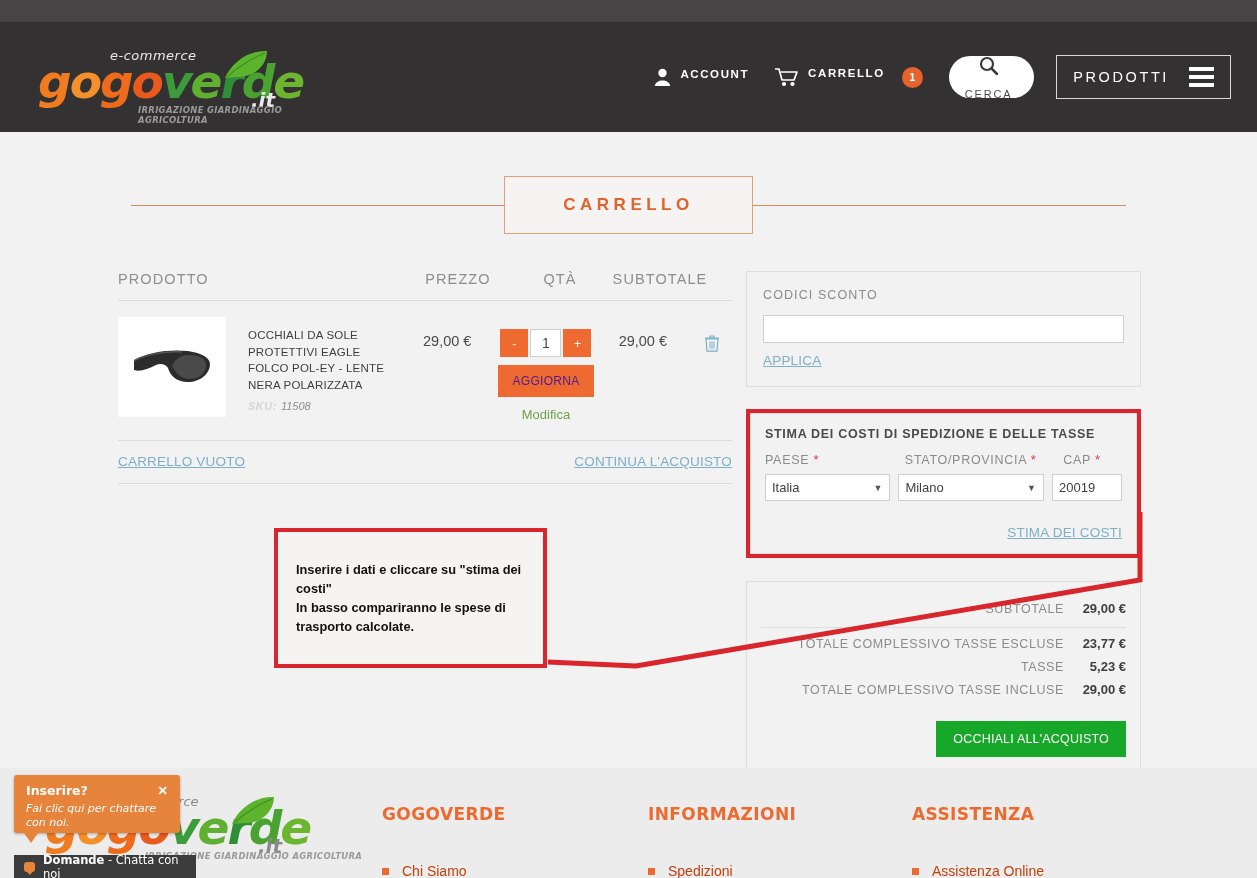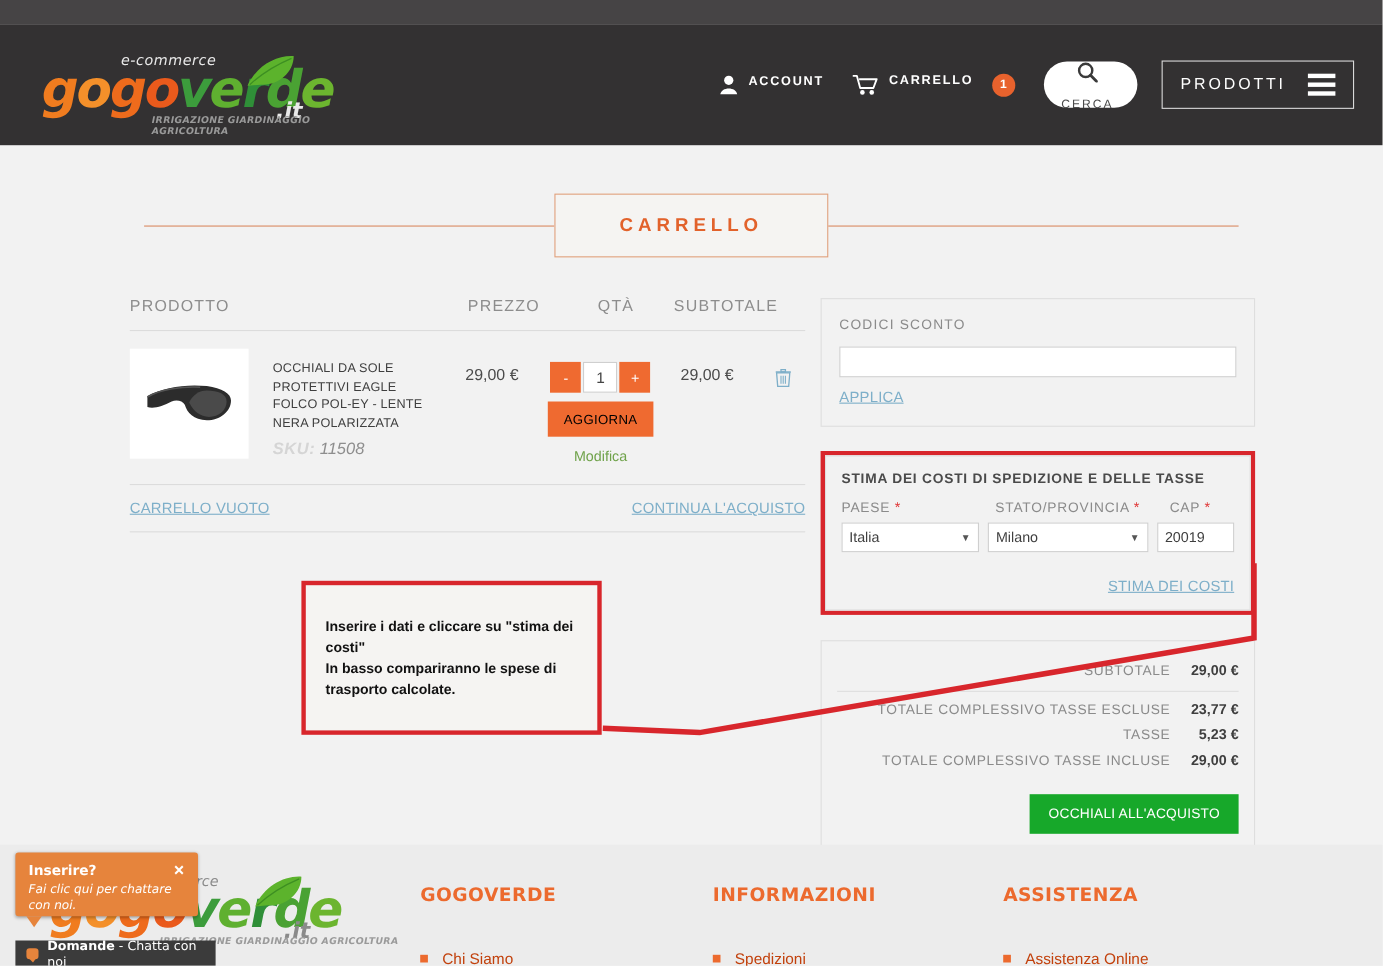--- a/index.html
+++ b/index.html
@@ -84,36 +84,36 @@
   .ch-prod { width: 286px; } .ch-prezzo { width: 108px; text-align: center; }
   .ch-qta { width: 96px; text-align: center; } .ch-sub { width: 104px; text-align: center; }
 
   .cart-row { display: flex; border-bottom: 1px solid #dcdcdc; padding: 16px 0 18px; }
   .thumb {
     width: 108px; height: 100px; background: #fff; margin-right: 22px;
     display: flex; align-items: center; justify-content: center; flex: none;
   }
   .prod-info { width: 156px; padding-top: 10px; }
   .prod-name { color: #3f3f3f; font-size: 11.5px; line-height: 16.5px; letter-spacing: .2px; }
-  .prod-sku { margin-top: 7px; font-size: 15px; color: #b8b8b8; font-style: italic; }
+  .prod-sku { margin-top: 7px; font-size: 11px; color: #b8b8b8; font-style: italic; }
   .prod-sku b { color: #d5d5d5; font-weight: bold; letter-spacing: .5px; }
   .prod-sku i { color: #8e8e8e; font-style: italic; margin-left: 4px; }
   .cell-prezzo { width: 108px; text-align: center; padding-top: 16px; color: #4a4a4a; font-size: 14.5px; }
   .cell-qta { width: 96px; padding-top: 12px; display: flex; flex-direction: column; align-items: center; }
   .stepper { display: flex; align-items: center; }
   .step-btn {
     width: 28px; height: 28px; background: #ef6a30; color: #fff; border: none;
     font-size: 13px; cursor: pointer; display: flex; align-items: center; justify-content: center;
   }
   .qty-input {
     width: 31px; height: 28px; border: 1px solid #cfcfcf; background: #fff; text-align: center;
     font-size: 14px; color: #444; margin: 0 2px; font-family: "Liberation Sans", sans-serif;
   }
   .aggiorna {
-    margin-top: 8px; background: #ef6a30; border: none; color: #000000; font-size: 12px;
+    margin-top: 8px; background: #ef6a30; border: none; color: #4c1d95; font-size: 12px;
     padding: 9px 14px; cursor: pointer; letter-spacing: .3px; font-family: "Liberation Sans", sans-serif;
   }
   .modifica { margin-top: 10px; color: #6fa24a; font-size: 13px; cursor: pointer; }
   .cell-sub { width: 104px; text-align: center; padding-top: 16px; color: #4a4a4a; font-size: 14.5px; }
   .cell-del { width: 42px; padding-top: 18px; text-align: center; cursor: pointer; }
 
   .cart-actions {
     display: flex; justify-content: space-between; padding: 13px 0 14px;
     border-bottom: 1px solid #dcdcdc;
   }

